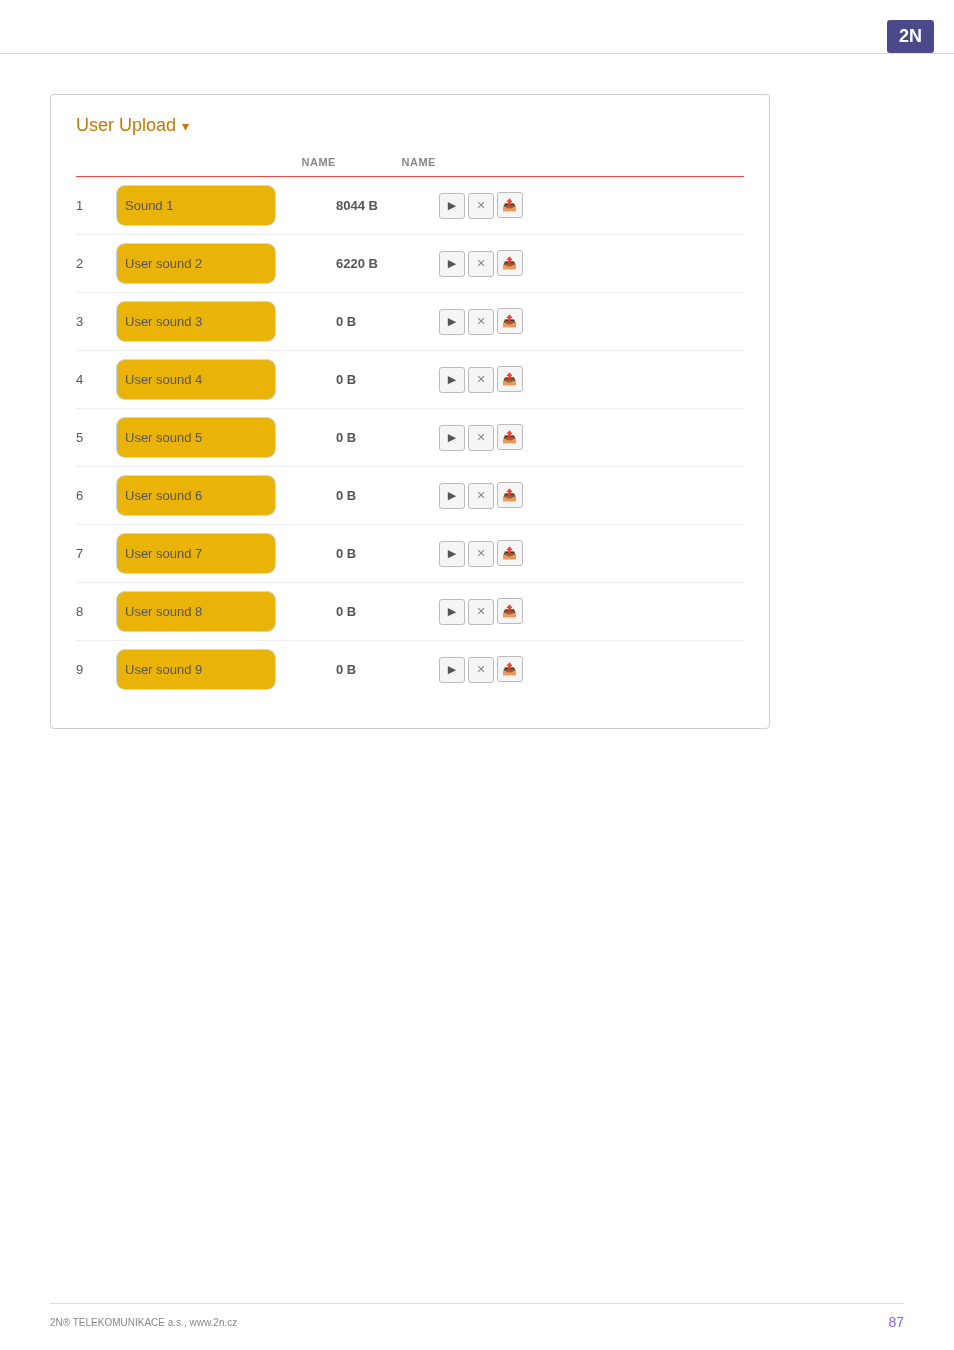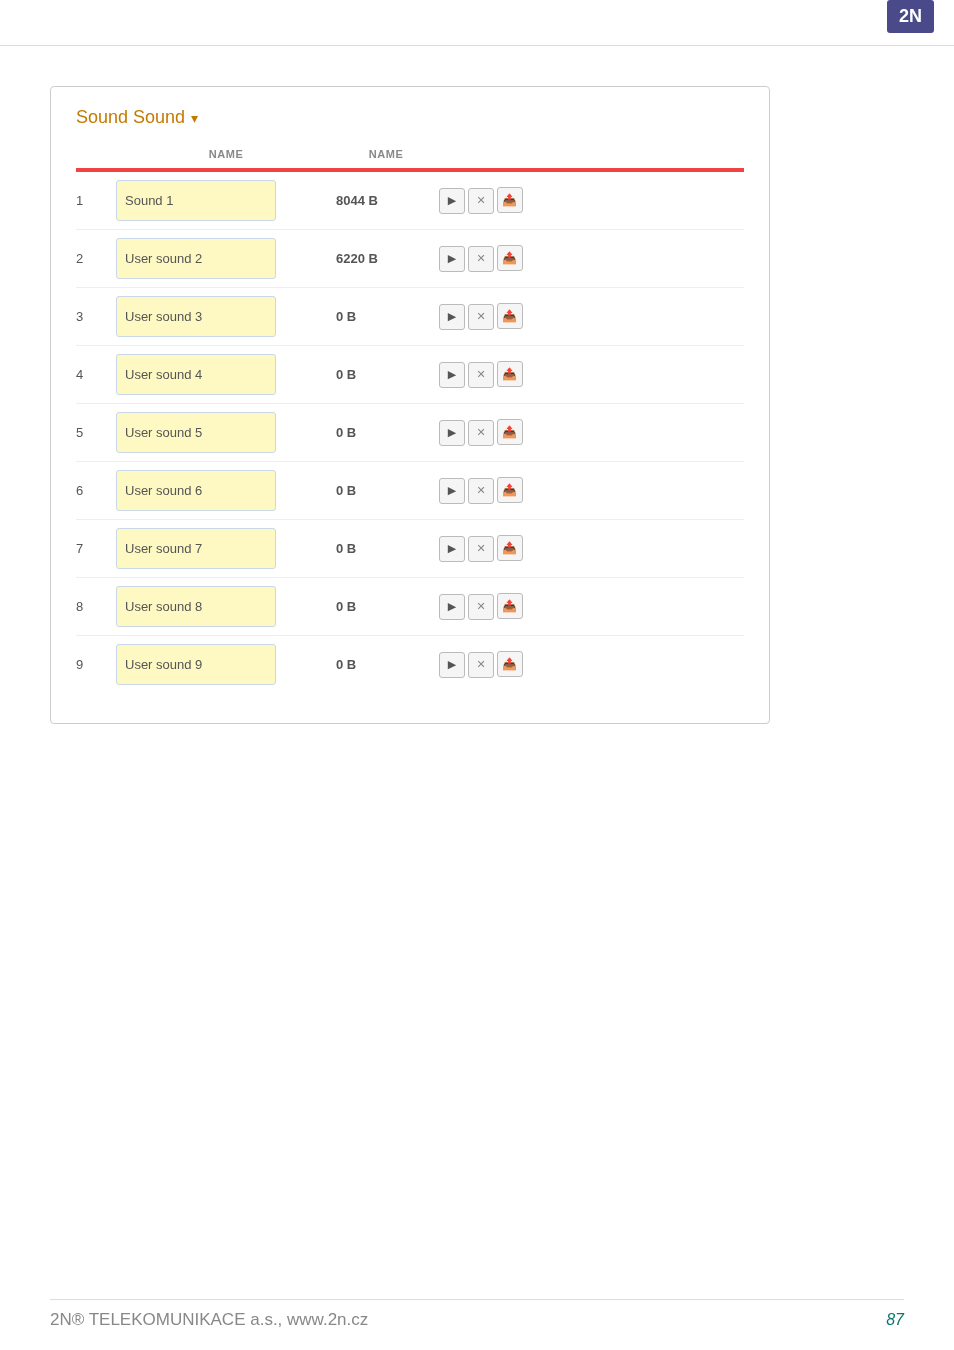--- a/index.html
+++ b/index.html
@@ -9,23 +9,23 @@
       width: 954px;
       min-height: 1350px;
       position: relative;
       font-size: 13px;
       color: #333;
     }
 
     
     .top-bar {
       border-bottom: 1px solid #ddd;
-      height: 46px;
+      height: 54px;
       display: flex;
-      align-items: flex-start;
+      align-items: flex-end;
       justify-content: flex-end;
       padding-right: 20px;
     }
     .logo-box {
       background: #4a4a8a;
       color: white;
       font-weight: bold;
       font-size: 18px;
       padding: 6px 12px;
       border-radius: 3px;
@@ -58,27 +58,27 @@
       font-size: 14px;
       color: #c47a00;
     }
 
     
     .sound-table {
       width: 100%;
       border-collapse: collapse;
     }
     .sound-table thead tr th {
-      text-align: center;
+      text-align: right;
       font-size: 11px;
       font-weight: bold;
       color: #888;
       letter-spacing: 0.05em;
       padding: 0 0 8px 0;
-      border-bottom: 4px solid #ef4444;
+      border-bottom: 1px solid #ef4444;
     }
     .sound-table thead tr th.col-num { width: 40px; }
     .sound-table thead tr th.col-name { width: 220px; }
     .sound-table thead tr th.col-size { width: 100px; }
     .sound-table thead tr th.col-actions { }
 
     .sound-table tbody tr {
       border-bottom: 1px solid #eee;
     }
     .sound-table tbody tr:last-child {
@@ -102,26 +102,26 @@
       padding-right: 20px;
       font-weight: bold;
     }
     .sound-table tbody tr td.col-actions {
       white-space: nowrap;
     }
 
     
     .name-input {
       border: 1px solid #c8d8e8;
-      border-radius: 3px;
+      border-radius: 9px;
       padding: 12px 8px;
       font-size: 13px;
       color: #555;
       width: 160px;
-      background: #fef9c3;
+      background: #eab308;
     }
 
     
     .action-btn {
       display: inline-flex;
       align-items: center;
       justify-content: center;
       width: 26px;
       height: 26px;
       border: 1px solid #bbb;
@@ -148,42 +148,41 @@
       bottom: 20px;
       left: 50px;
       right: 50px;
       display: flex;
       justify-content: space-between;
       align-items: center;
       border-top: 1px solid #ddd;
       padding-top: 10px;
     }
     .footer-left {
-      font-size: 17px;
+      font-size: 10px;
       color: #888;
       text-align: center;
     }
     .footer-right {
-      font-size: 16px;
-      color: #0f766e;
-      font-style: italic;
+      font-size: 14px;
+      color: #8b5cf6;
     }
   </style>
 </head>
 <body>
 
 <div class="top-bar">
   <div class="logo-box">2N</div>
 </div>
 
 <div class="main-content">
   <div class="section-card">
 
     <div class="section-title">
-      <span>Sound Sound</span>
+      <span>User Upload</span>
       <span class="chevron">▾</span>
     </div>
 
     <table class="sound-table">
       <thead>
         <tr>
           <th class="col-num"></th>
           <th class="col-name">NAME</th>
           <th class="col-size">NAME</th>
           <th class="col-actions"></th>

